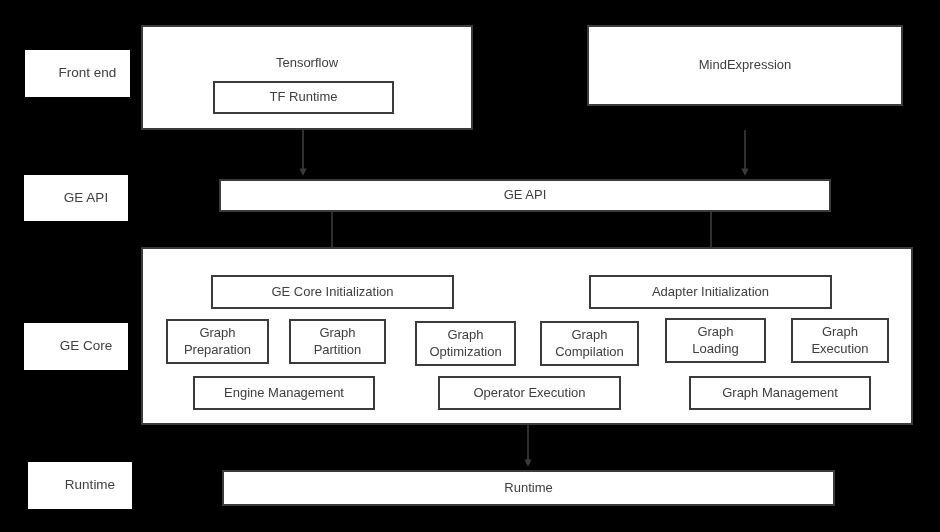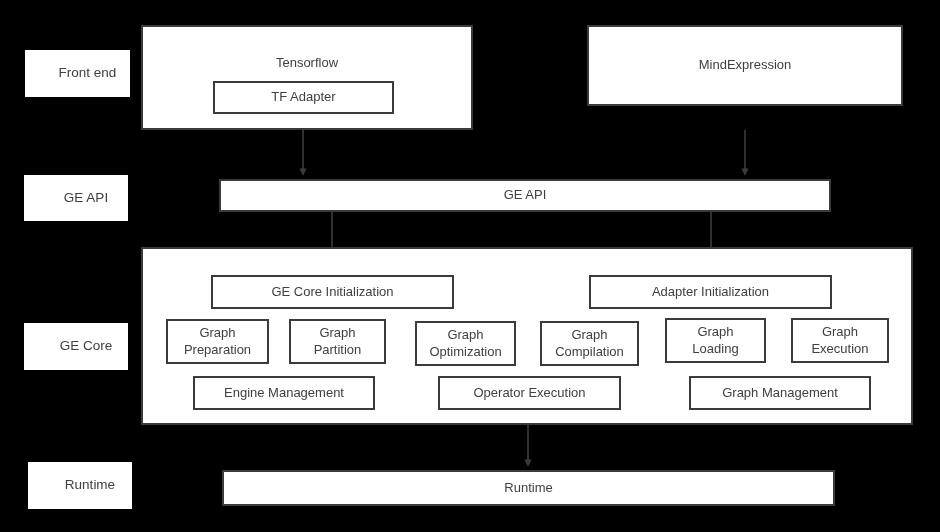--- a/index.html
+++ b/index.html
@@ -87,21 +87,21 @@
   <div class="box stage-label" style="left:24px; top:323px; width:104px; height:47px;">
     <span>GE Core</span>
   </div>
   <div class="box stage-label" style="left:28px; top:462px; width:104px; height:47px;">
     <span>Runtime</span>
   </div>
 
   <div class="box" style="left:141px; top:25px; width:332px; height:105px;"></div>
   <div class="group-label" style="left:141px; top:55px; width:332px;">Tensorflow</div>
   <div class="box" style="left:213px; top:81px; width:181px; height:33px;">
-    <span>TF Adapter</span>
+    <span>TF Runtime</span>
   </div>
 
   <div class="box" style="left:587px; top:25px; width:316px; height:81px;">
     <span>MindExpression</span>
   </div>
 
   <div class="box" style="left:219px; top:179px; width:612px; height:33px;">
     <span>GE API</span>
   </div>
 

